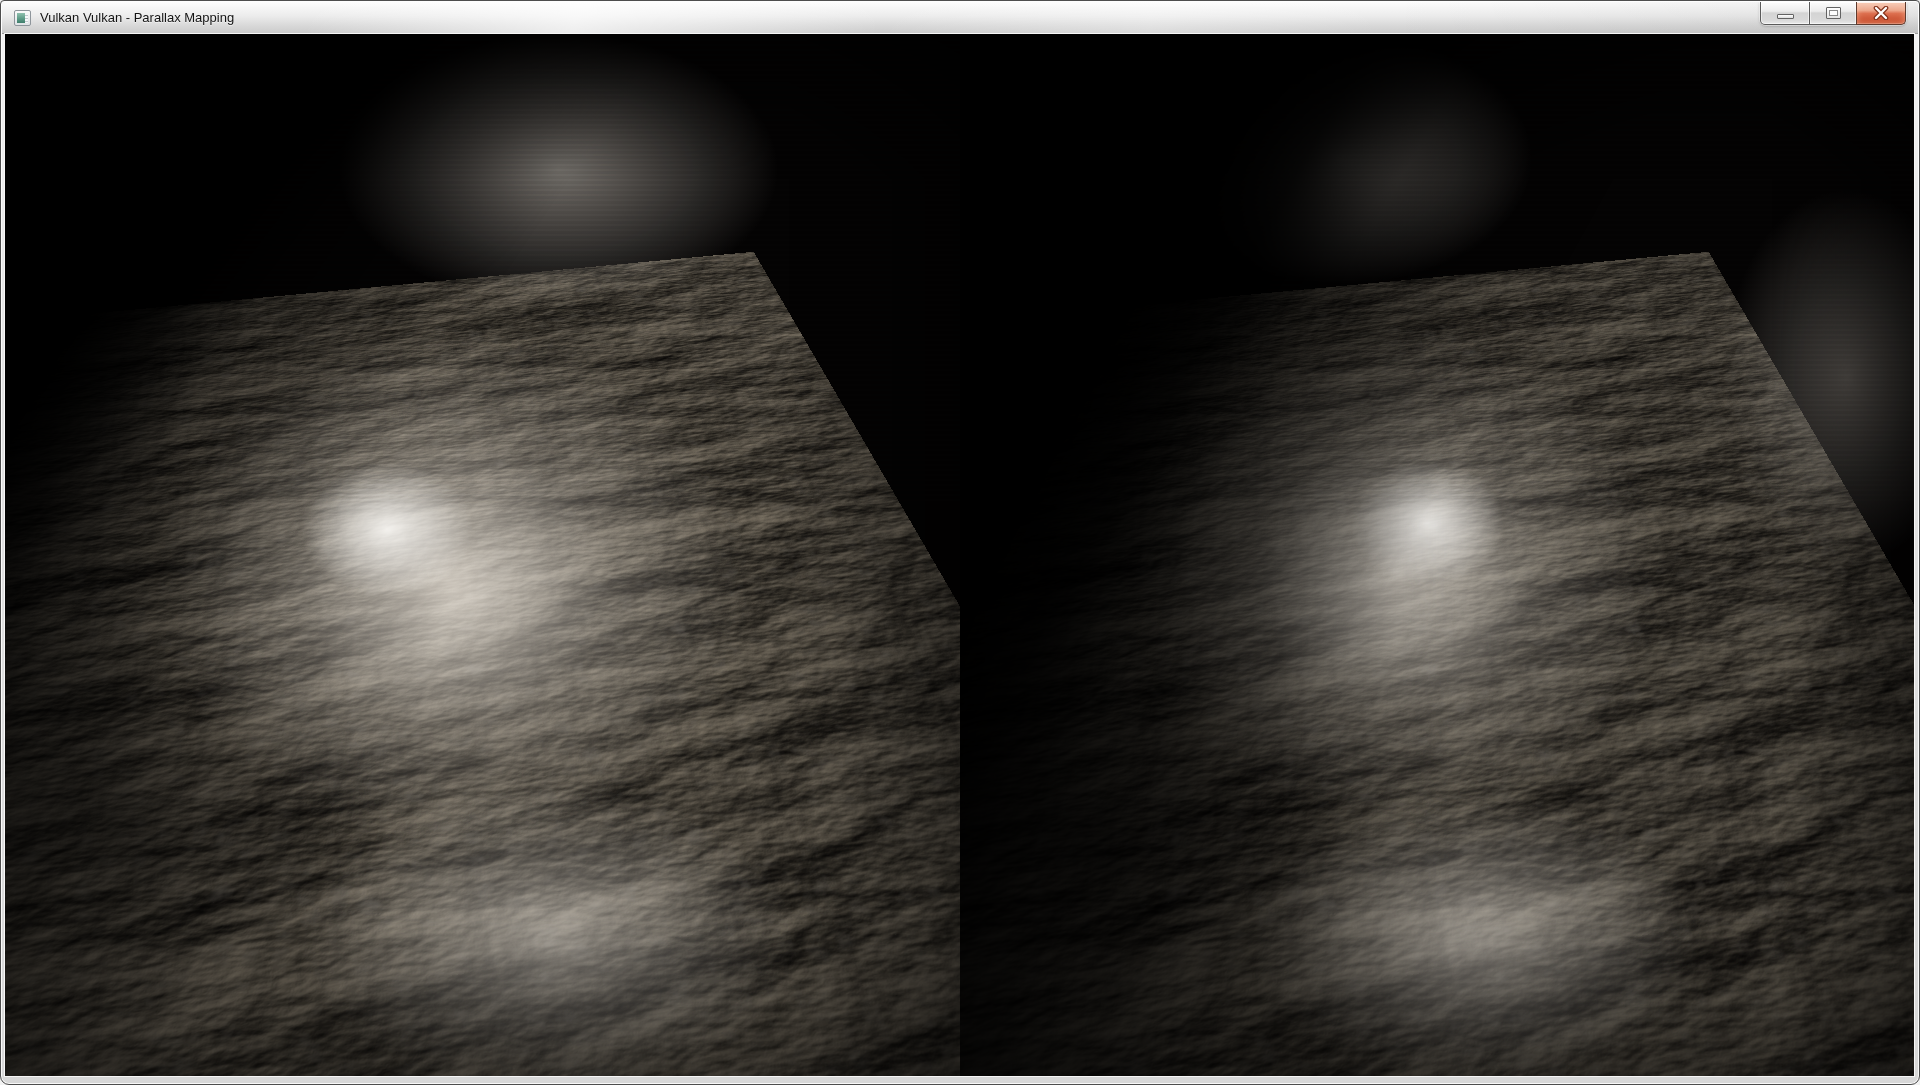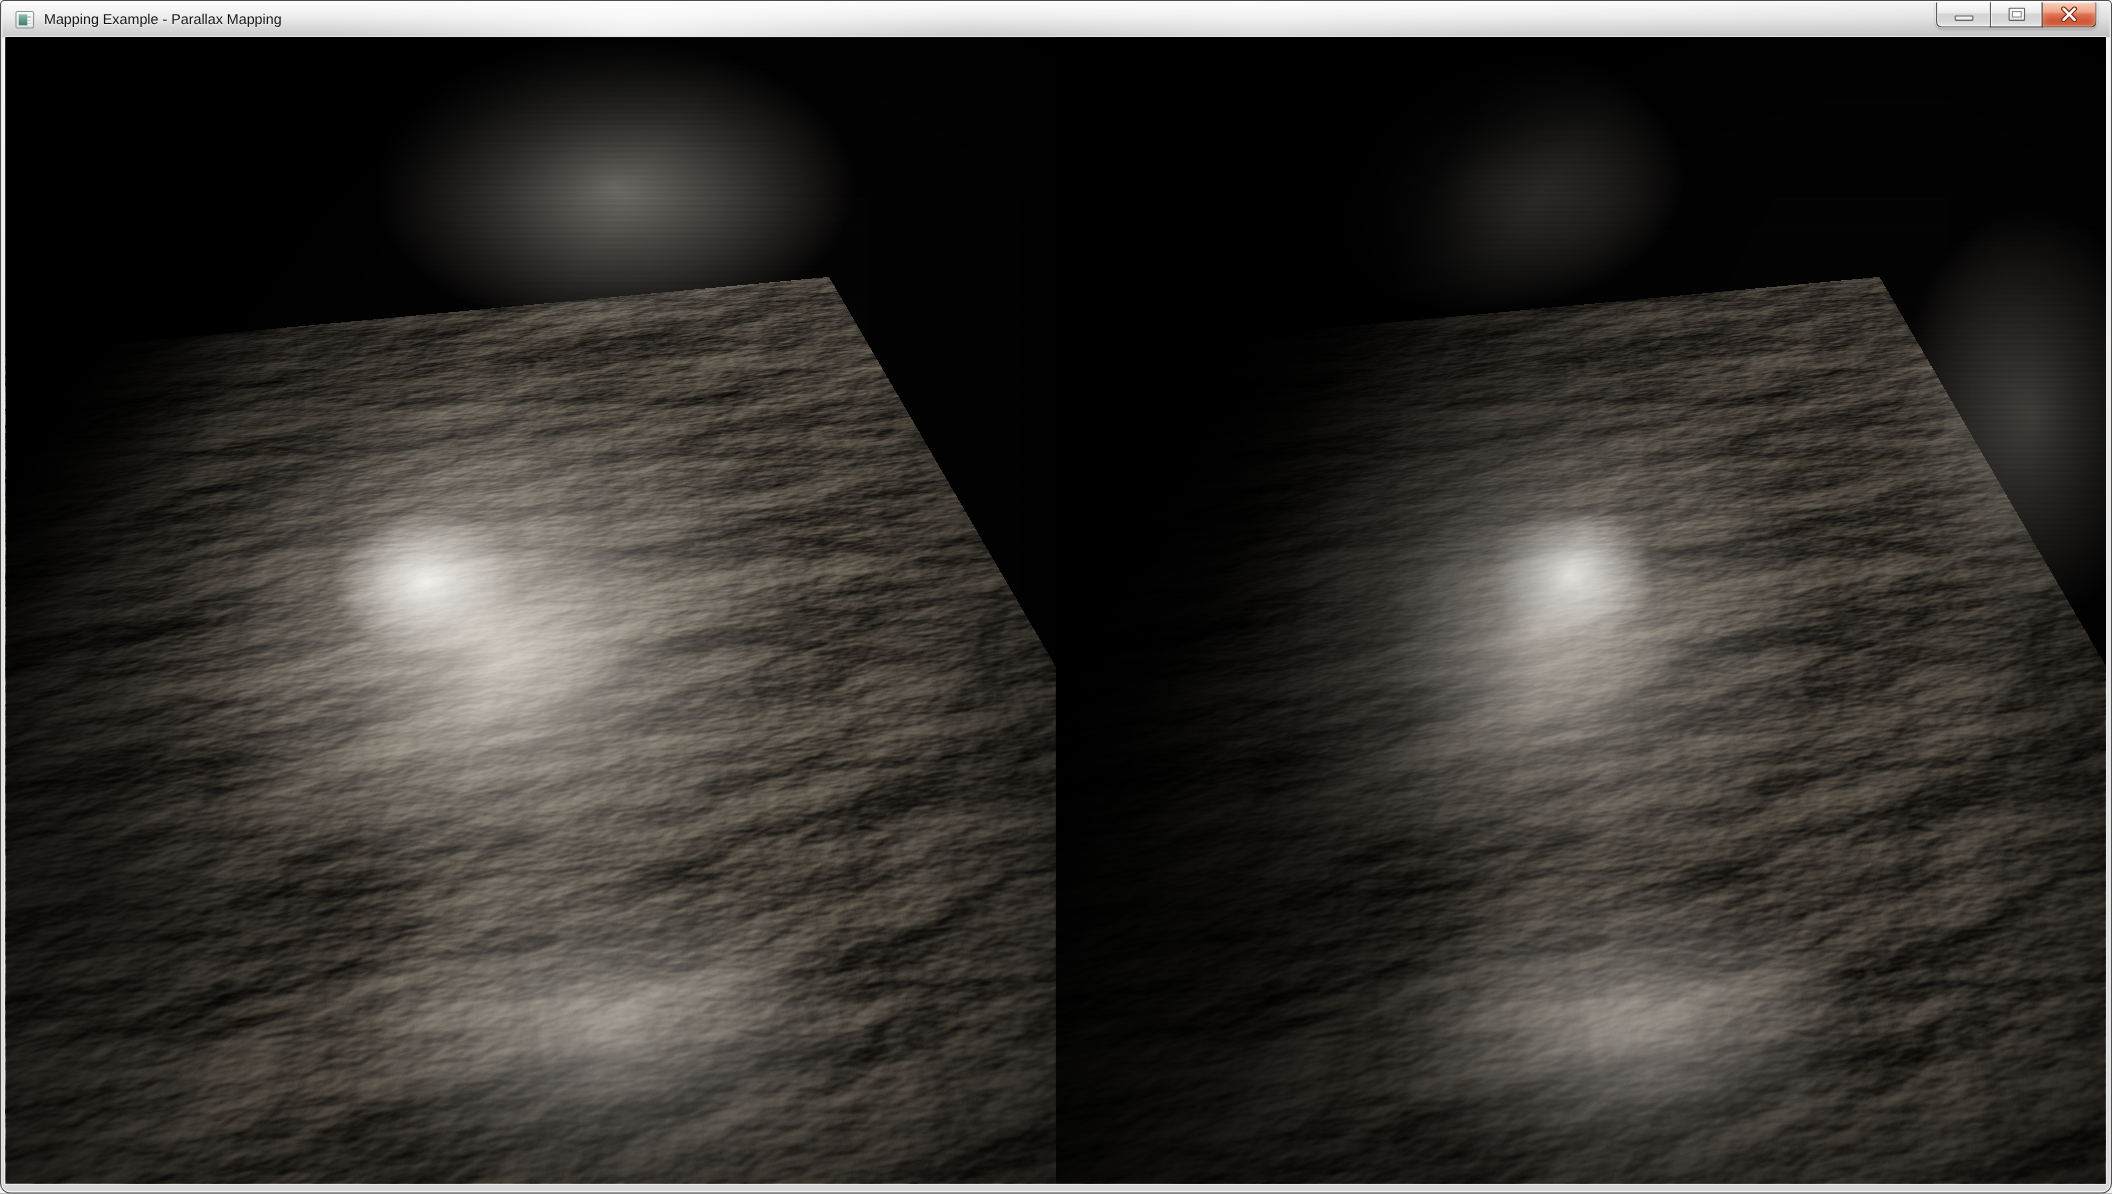--- a/index.html
+++ b/index.html
@@ -121,21 +121,21 @@
 </head>
 <body>
 
 <div class="win">
 
   <div class="titlebar">
     <div class="app-icon">
       <div class="pane"></div>
       <div class="col"></div>
     </div>
-    <div class="title-text">Mapping Example - Parallax Mapping</div>
+    <div class="title-text">Vulkan Vulkan - Parallax Mapping</div>
     <div class="controls">
       <div class="wbtn min">
         <div class="g-min"></div>
       </div>
       <div class="wbtn max">
         <div class="g-max">
             <div class="inner"></div>
           </div>
       </div>
       <div class="wbtn close">

